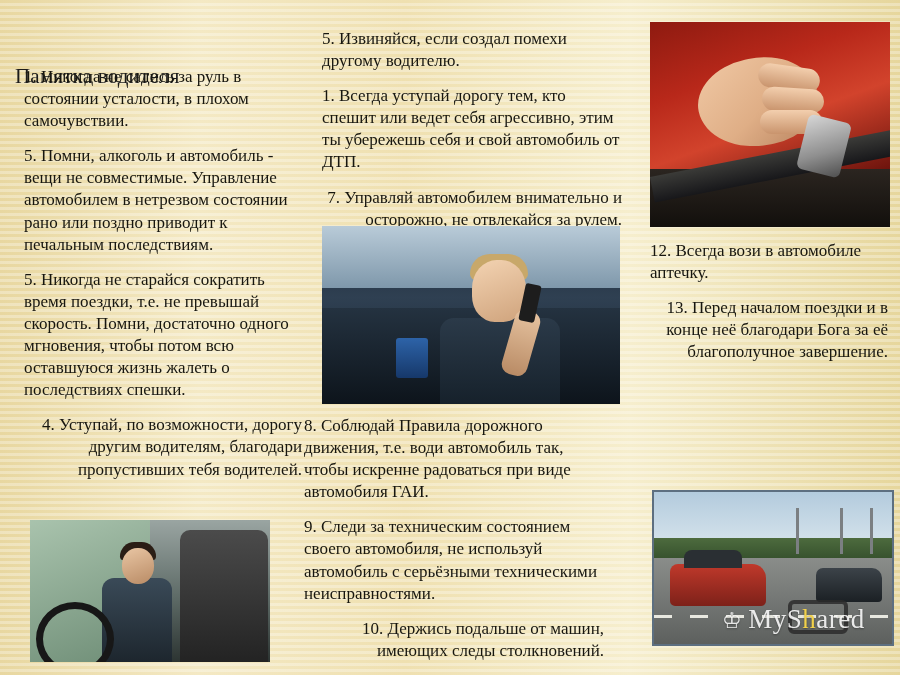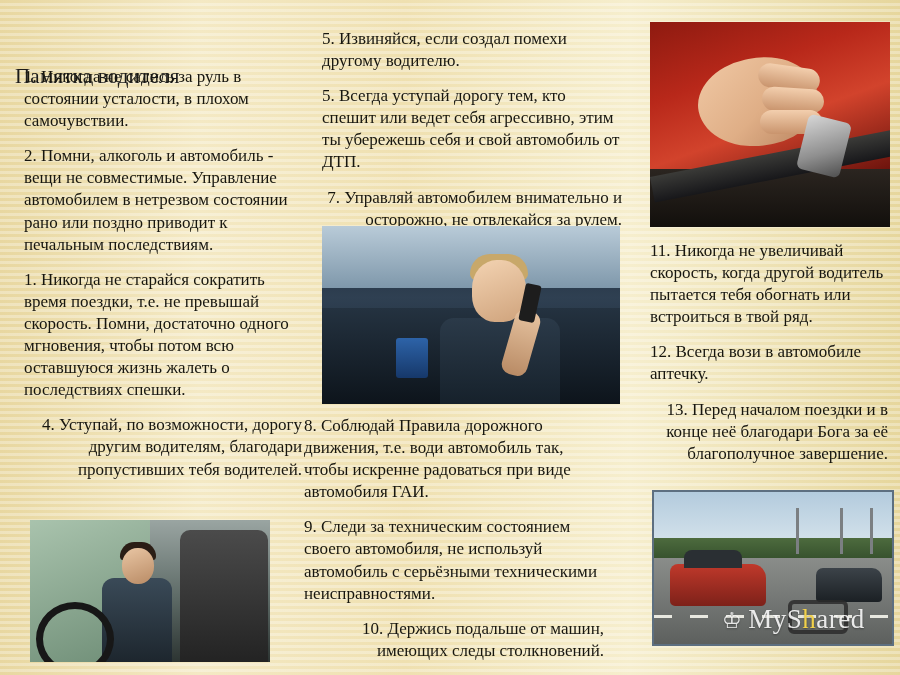--- a/index.html
+++ b/index.html
@@ -330,39 +330,38 @@
 </style>
 </head>
 <body>
 
 <div id="slide">
 
   <div class="title">Памятка водителя</div>
 
   <div class="col" id="col1">
     <p class="para">1. Никогда не садись за руль в состоянии усталости, в плохом самочувствии.</p>
-    <p class="para">2. Помни, алкоголь и автомобиль - вещи не совместимые. Управление автомобилем в нетрезвом состоянии рано или поздно приводит к печальным последствиям.</p>
-    <p class="para">1. Никогда не старайся сократить время поездки, т.е. не превышай скорость. Помни, достаточно одного мгновения, чтобы потом всю оставшуюся жизнь жалеть о последствиях спешки.</p>
+    <p class="para">5. Помни, алкоголь и автомобиль - вещи не совместимые. Управление автомобилем в нетрезвом состоянии рано или поздно приводит к печальным последствиям.</p>
+    <p class="para">5. Никогда не старайся сократить время поездки, т.е. не превышай скорость. Помни, достаточно одного мгновения, чтобы потом всю оставшуюся жизнь жалеть о последствиях спешки.</p>
     <p class="para tight">4. Уступай, по возможности, дорогу другим водителям, благодари пропустивших тебя водителей.</p>
   </div>
 
   <div class="col" id="col2">
     <p class="para">5. Извиняйся, если создал помехи другому водителю.</p>
-    <p class="para">5. Всегда уступай дорогу тем, кто спешит или ведет себя агрессивно, этим ты убережешь себя и свой автомобиль от ДТП.</p>
+    <p class="para">1. Всегда уступай дорогу тем, кто спешит или ведет себя агрессивно, этим ты убережешь себя и свой автомобиль от ДТП.</p>
     <p class="para tight">7. Управляй автомобилем внимательно и осторожно, не отвлекайся за рулем.</p>
   </div>
 
   <div class="col" id="col2b">
     <p class="para">8. Соблюдай Правила дорожного движения, т.е. води автомобиль так, чтобы искренне радоваться при виде автомобиля ГАИ.</p>
     <p class="para">9. Следи за техническим состоянием своего автомобиля, не используй автомобиль с серьёзными техническими неисправностями.</p>
     <p class="para tight">10. Держись подальше от машин, имеющих следы столкновений.</p>
   </div>
 
   <div class="col" id="col3">
-    <p class="para">11. Никогда не увеличивай скорость, когда другой водитель пытается тебя обогнать или встроиться в твой ряд.</p>
     <p class="para">12. Всегда вози в автомобиле аптечку.</p>
     <p class="para tight">13. Перед началом поездки и в конце неё благодари Бога за её благополучное завершение.</p>
   </div>
 
   <div class="photo" id="photo-seatbelt">
     <div class="seat"></div>
     <div class="hand"></div>
     <div class="finger f1"></div>
     <div class="finger f2"></div>
     <div class="finger f3"></div>

